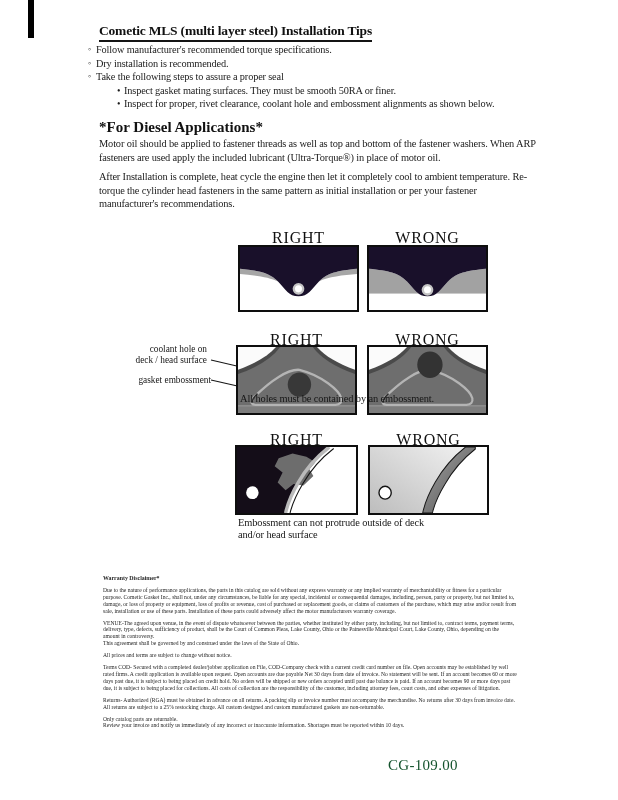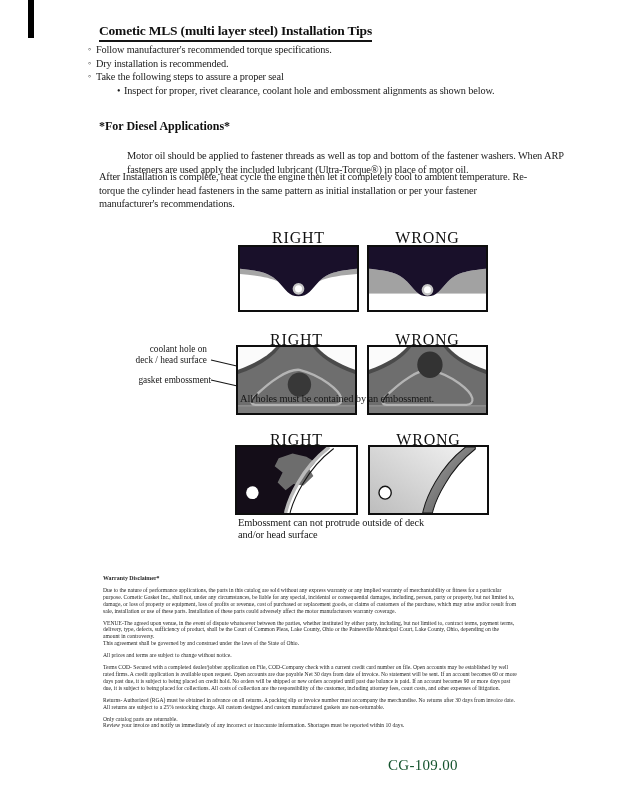--- a/index.html
+++ b/index.html
@@ -12,23 +12,23 @@
   .artifact{left:28px;top:0;width:6px;height:38px;background:#000;}
   .title{
     left:99px;top:23px;font-size:13.5px;font-weight:bold;letter-spacing:-0.2px;
     border-bottom:2px solid #141414;padding-bottom:1px;white-space:nowrap;color:#111;
   }
   .bullets{left:88px;top:43px;font-size:10.3px;letter-spacing:-0.15px;line-height:13.6px;color:#1b1b1b;}
   .b-row{white-space:nowrap;}
   .b-row .marker{display:inline-block;width:8px;font-size:9px;vertical-align:top;}
   .b-sub{padding-left:29px;}
   .b-sub .marker{width:7px;font-size:10px;}
-  .h2{left:99px;top:119px;font-size:12px;font-weight:bold;color:#111;white-space:nowrap;}
+  .h2{left:99px;top:119px;font-size:15px;font-weight:bold;color:#111;white-space:nowrap;}
   .para{left:99px;width:438px;font-size:10.4px;letter-spacing:-0.15px;line-height:13.6px;color:#1b1b1b;}
-  .p1{top:149px;margin-left:28px;}
+  .p1{top:137px;}
   .p2{top:170px;}
   .note{top:211px;white-space:nowrap;}
   .fig-label{font-size:16px;letter-spacing:0.8px;color:#101010;text-align:center;white-space:nowrap;}
   .fig-box{box-sizing:border-box;border:2.5px solid #0e0e0e;background:#fff;}
   .fig-box svg{display:block;width:100%;height:100%;}
   .caption{font-size:10.4px;letter-spacing:-0.1px;line-height:11.8px;color:#161616;}
   .prewrap{white-space:pre-line;}
   .ann{font-size:9.3px;line-height:10.6px;text-align:right;color:#161616;}
   .legal{left:103px;top:575px;width:414px;font-size:5.6px;line-height:6.9px;color:#262626;letter-spacing:0;}
   .legal .lg-h{font-weight:bold;margin:0 0 5px 0;font-size:5.9px;}
@@ -41,20 +41,21 @@
 <div class="page">
 
   <div class="abs artifact"></div>
 
   <div class="abs title">Cometic MLS (multi layer steel) Installation Tips</div>
 
   <div class="abs bullets">
     <div class="b-row"><span class="marker">◦</span><span>Follow manufacturer's recommended torque specifications.</span></div>
     <div class="b-row"><span class="marker">◦</span><span>Dry installation is recommended.</span></div>
     <div class="b-row"><span class="marker">◦</span><span>Take the following steps to assure a proper seal</span></div>
+    <div class="b-row b-sub"><span class="marker">•</span><span>Inspect gasket mating surfaces.  They must be smooth 50RA or finer.</span></div>
     <div class="b-row b-sub"><span class="marker">•</span><span>Inspect for proper, rivet clearance, coolant hole and embossment alignments as shown below.</span></div>
   </div>
 
   <div class="abs h2">*For Diesel Applications*</div>
   <div class="abs para p1">Motor oil should be applied to fastener threads as well as top and bottom of the fastener washers. When ARP fasteners are used apply the included lubricant (Ultra-Torque®) in place of motor oil.</div>
   <div class="abs para p2">After Installation is complete, heat cycle the engine then let it completely cool to ambient temperature. Re-torque the cylinder head fasteners in the same pattern as initial installation or per your fastener manufacturer's recommendations.</div>
 
   <div class="abs fig-label" style="left:238px;top:229px;width:121px;">RIGHT</div>
   <div class="abs fig-label" style="left:367px;top:229px;width:121px;">WRONG</div>
 

